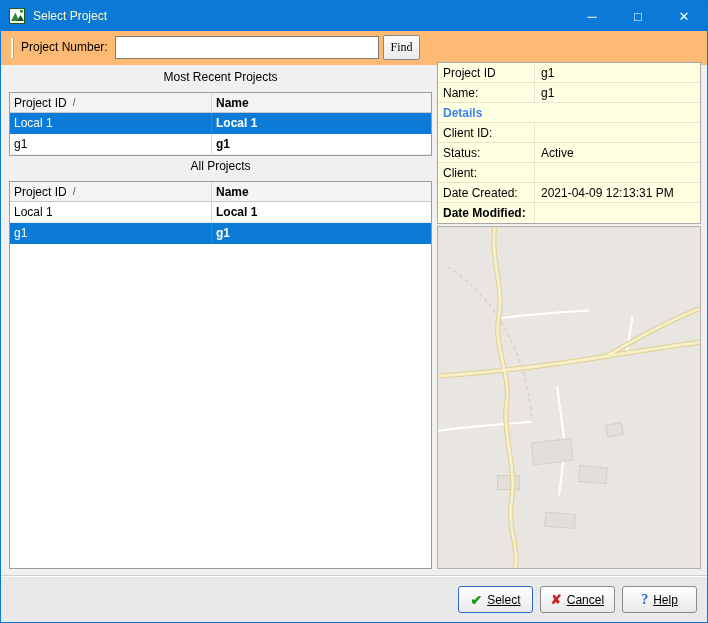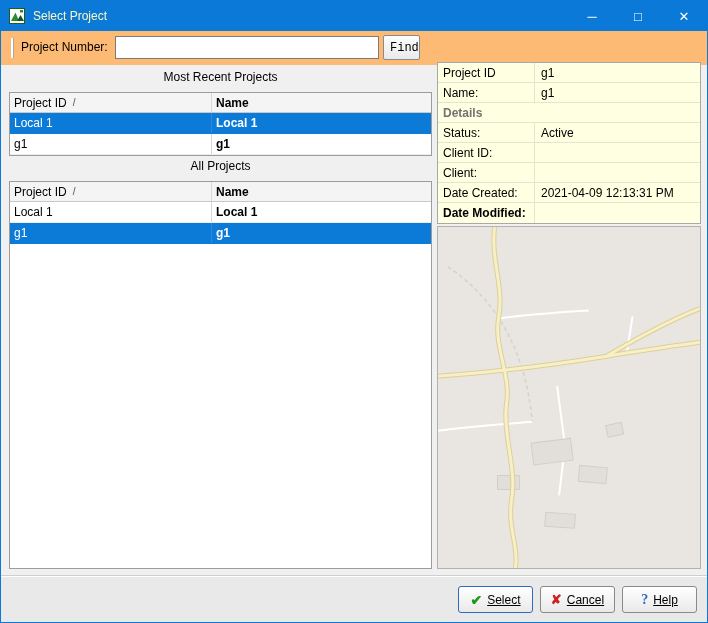--- a/index.html
+++ b/index.html
@@ -15,39 +15,39 @@
   .titlebar .title{color:#fef9c3;margin-left:8px;font-size:12px;}
   .win-controls{margin-left:auto;display:flex;height:100%;}
   .win-btn{width:46px;height:100%;display:flex;align-items:center;justify-content:center;color:#ffffff;font-size:13px;line-height:1;}
   
   .toolbar{position:absolute;top:30px;left:0;right:0;height:34px;background:#fdba74;}
   .grip{position:absolute;left:10px;top:7px;width:2px;height:20px;background:#ffffff;box-shadow:1px 0 0 #a6a6a6;}
   .pn-label{position:absolute;left:20px;top:9px;}
   .pn-input{position:absolute;left:114px;top:5px;width:264px;height:23px;border:1px solid #7a7a7a;background:#ffffff;
     font-family:"Liberation Sans",sans-serif;font-size:12px;padding:0 4px;}
   .find-btn{position:absolute;left:382px;top:4px;width:37px;height:25px;border:1px solid #8a8a8a;border-radius:2px;
-    background:linear-gradient(#fdfdfd,#eaeaea);font-family:Liberation Mono, monospace;font-size:12px;}
+    background:linear-gradient(#fdfdfd,#eaeaea);font-family:Liberation Serif, serif;font-size:12px;}
   
   .section-title{position:absolute;left:8px;width:423px;text-align:center;}
   .listbox{position:absolute;left:8px;width:423px;background:#ffffff;border:1px solid #9c9c9c;overflow:hidden;}
   .lb-header{display:flex;height:20px;background:#f4f4f4;border-bottom:1px solid #c9c9c9;}
   .lb-row{display:flex;height:21px;border-bottom:1px solid #ededed;background:#ffffff;text-align:center;}
   .lb-row.selected{background:#0c7bd8;color:#ffffff;border-bottom-color:#0c7bd8;}
   .lb-cell{display:flex;align-items:center;padding-left:4px;overflow:hidden;white-space:nowrap;}
   .col1{width:202px;border-right:1px solid #d8d8d8;}
   .col2{flex:1;font-weight:bold;}
   .sort{margin-left:6px;color:#555;font-size:10px;}
   .lb-row.selected .col1{border-right-color:#2a8ade;}
   
   .details{position:absolute;left:436px;top:61px;width:264px;height:162px;background:#ffffe1;border:1px solid #a8a8a8;}
   .d-row{display:flex;height:20px;border-bottom:1px solid #e6e4cf;align-items:center;}
   .d-row:last-child{border-bottom:none;font-weight:bold;}
   .d-label{width:97px;padding-left:5px;border-right:1px solid #e6e4cf;height:100%;display:flex;align-items:center;}
   .d-value{flex:1;padding-left:6px;overflow:hidden;white-space:nowrap;}
-  .d-row.header .d-label{color:#737373;font-weight:bold;border-right:none;}
+  .d-row.header .d-label{color:#3b82f6;font-weight:bold;border-right:none;}
   
   .map{position:absolute;left:436px;top:225px;width:264px;height:343px;border:1px solid #b5b2ad;background:#e9e6e1;}
   .map svg{display:block;width:100%;height:100%;}
   
   .footer{position:absolute;left:0;right:0;bottom:0;height:47px;background:#e9e9e9;border-top:1px solid #cfcfcf;box-shadow:inset 0 1px 0 #ffffff;}
   .f-btn{position:absolute;top:10px;width:75px;height:27px;border:1px solid #8a8a8a;border-radius:3px;
     background:linear-gradient(#ffffff,#e9e9e9);display:flex;align-items:center;justify-content:center;gap:5px;
     font-family:"Liberation Sans",sans-serif;font-size:12px;padding:0;}
   .f-btn .lbl{text-decoration:underline;}
   .btn-select{left:457px;border-color:#2b6bc4;}
@@ -135,26 +135,26 @@
     </div>
     <div class="d-row">
       <div class="d-label">Name:</div>
       <div class="d-value">g1</div>
     </div>
     <div class="d-row header">
       <div class="d-label">Details</div>
       <div class="d-value"></div>
     </div>
     <div class="d-row">
+      <div class="d-label">Client ID:</div>
+      <div class="d-value"></div>
+    </div>
+    <div class="d-row">
       <div class="d-label">Status:</div>
       <div class="d-value">Active</div>
-    </div>
-    <div class="d-row">
-      <div class="d-label">Client ID:</div>
-      <div class="d-value"></div>
     </div>
     <div class="d-row">
       <div class="d-label">Client:</div>
       <div class="d-value"></div>
     </div>
     <div class="d-row">
       <div class="d-label">Date Created:</div>
       <div class="d-value">2021-04-09 12:13:31 PM</div>
     </div>
     <div class="d-row">

